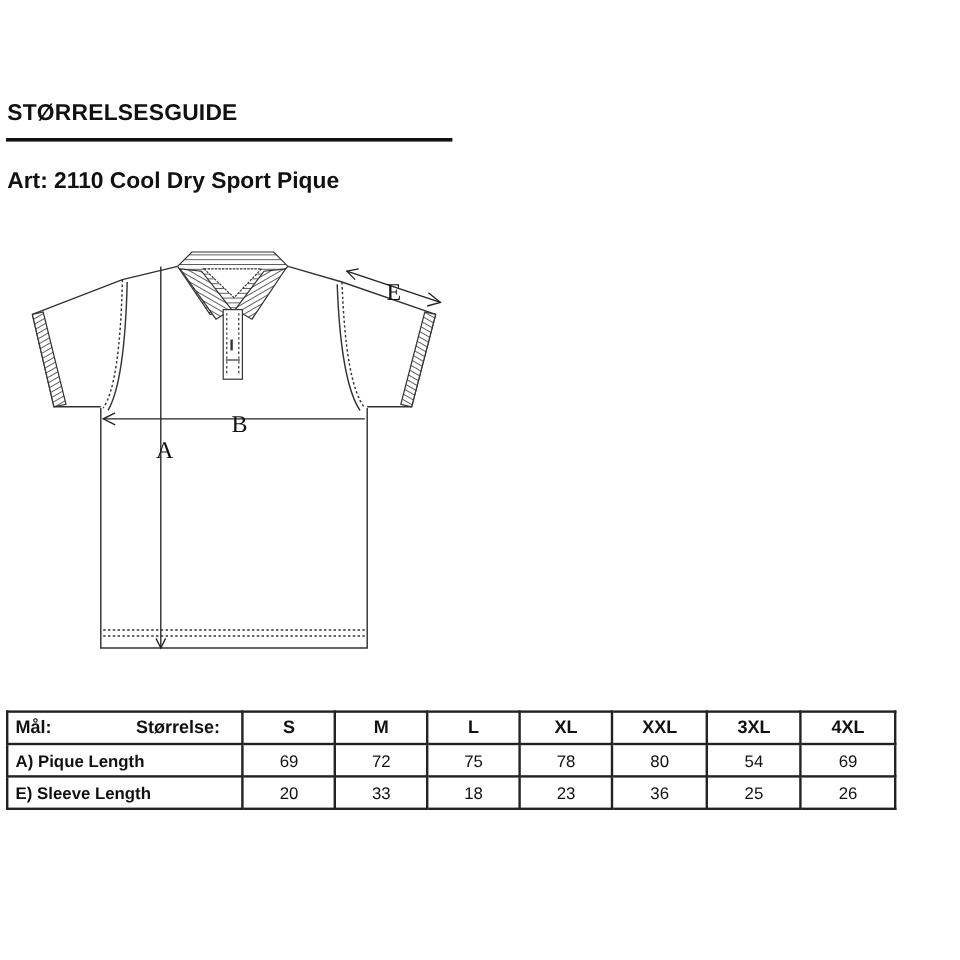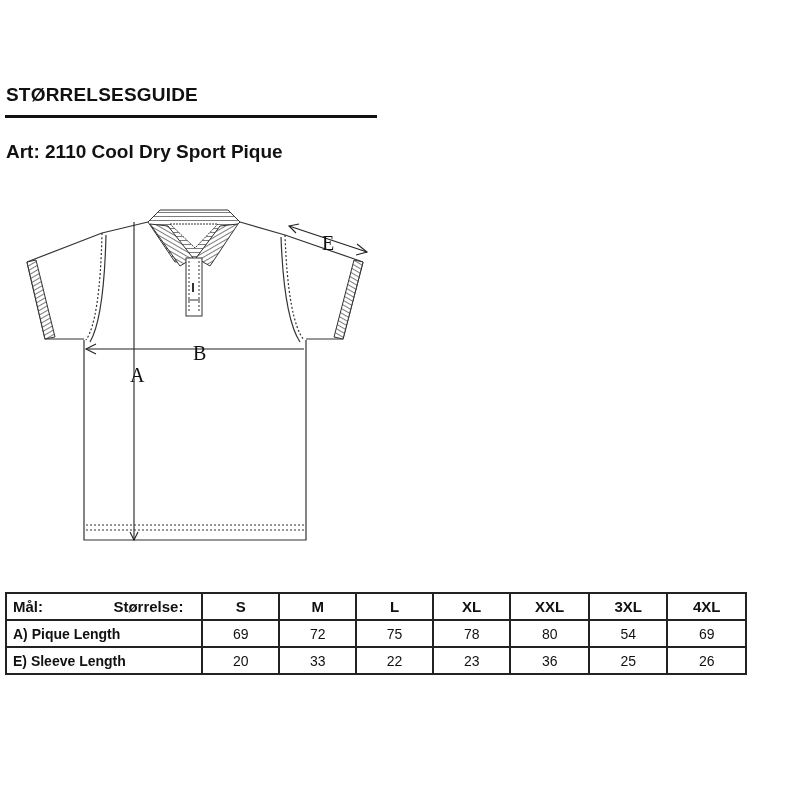--- a/index.html
+++ b/index.html
@@ -123,20 +123,20 @@
     <td class="val">75</td>
     <td class="val">78</td>
     <td class="val">80</td>
     <td class="val">54</td>
     <td class="val">69</td>
   </tr>
   <tr>
     <td class="label">E) Sleeve Length</td>
     <td class="val">20</td>
     <td class="val">33</td>
-    <td class="val">22</td>
+    <td class="val">18</td>
     <td class="val">23</td>
     <td class="val">36</td>
     <td class="val">25</td>
     <td class="val">26</td>
   </tr>
 </tbody>
   </table>
 
 </body></html>

